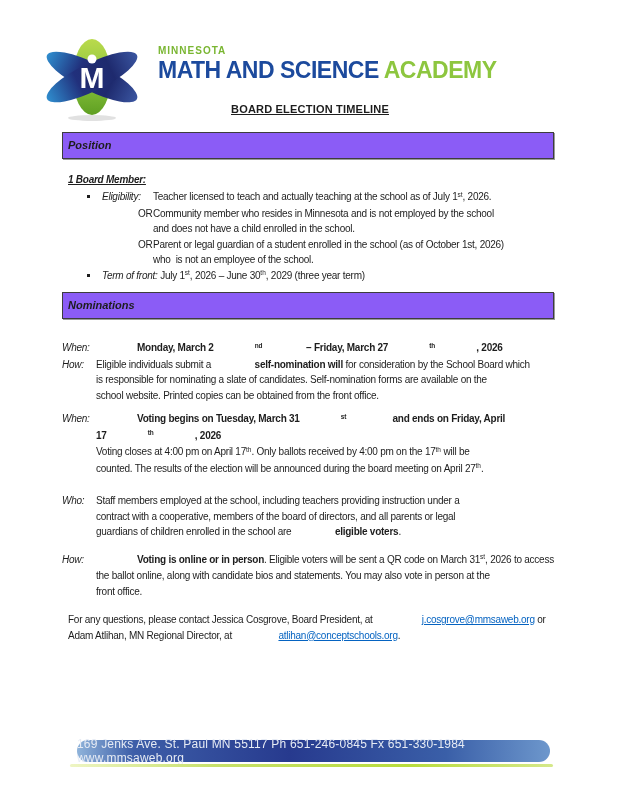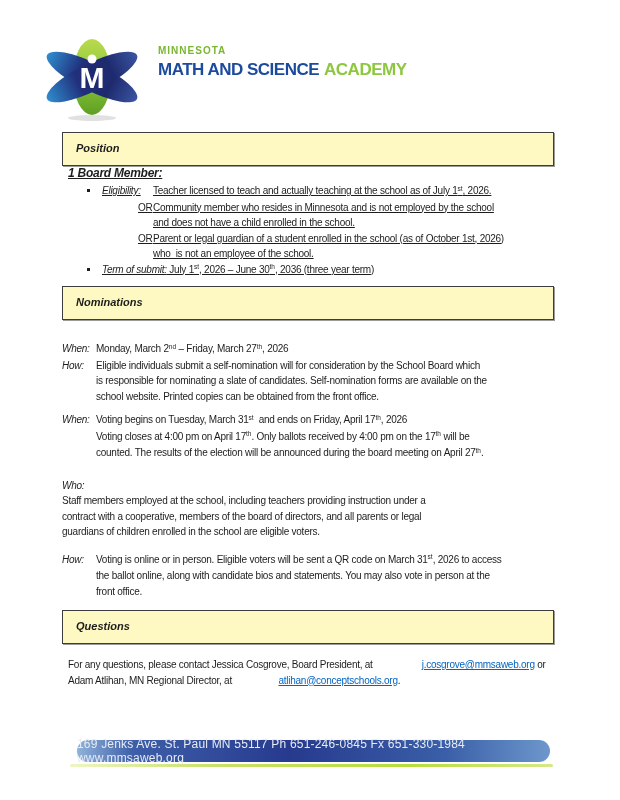--- a/index.html
+++ b/index.html
@@ -4,57 +4,57 @@
 <style>
   html,body { margin:0; padding:0; background:#ffffff; }
   .page {
     position:relative; width:620px; height:800px; background:#ffffff; overflow:hidden;
     font-family:"Liberation Sans", sans-serif; color:#1d1d1d;
   }
   
   .logo-svg { position:absolute; left:40px; top:36px; width:104px; height:88px; }
   .brand { position:absolute; left:158px; top:45px; }
   .brand-region { font-size:10px; font-weight:bold; letter-spacing:1px; color:#7ab632; line-height:12px; }
-  .brand-name { font-size:17px; font-weight:bold; letter-spacing:-0.5px; line-height:24px; margin-top:1px; white-space:nowrap; }
+  .brand-name { font-size:23px; font-weight:bold; letter-spacing:-0.5px; line-height:24px; margin-top:1px; white-space:nowrap; }
   .brand-blue { color:#1c4a9d; margin-right:5px; }
   .brand-green { color:#8dc63f; }
   .doc-title {
     position:absolute; left:0; top:103px; width:100%; text-align:center;
     font-size:11px; font-weight:bold; text-decoration:underline; letter-spacing:0.2px;
   }
   
   #content { position:absolute; left:62px; top:132px; width:492px; font-size:10px; letter-spacing:-0.25px; line-height:15.5px; }
   .hdr-box {
-    border:1.5px solid #3d3d3d; height:34px; box-sizing:border-box;
-    display:flex; align-items:center; padding-left:13px;
+    border:1.5px solid #3d3d3d; height:27px; box-sizing:border-box;
+    display:flex; align-items:center; padding-left:5px;
     font-size:11px; font-weight:bold; font-style:italic; letter-spacing:0;
-    background:#fef9c3; box-shadow:1px 1px 0 #9a9a9a;
+    background:#8b5cf6; box-shadow:1px 1px 0 #9a9a9a;
   }
   .subheading {
-    margin-left:6px; font-size:12px; font-weight:bold; font-style:italic;
+    margin-top:13px; margin-left:6px; font-size:10px; font-weight:bold; font-style:italic;
     text-decoration:underline; line-height:15px;
   }
   .list { margin-top:2px; }
-  .row { display:flex;text-decoration:underline; }
+  .row { display:flex; }
   .pad25 { width:25px; flex:none; }
   .sq-cell { width:15px; flex:none; }
   .square { display:block; width:3px; height:3px; background:#1d1d1d; margin-top:6px; }
   .lbl { width:51px; flex:none; font-style:italic; }
   .or-pad { width:76px; flex:none; }
   .or-cell { width:15px; flex:none; }
   .txt { flex:1; white-space:pre-wrap; }
   .wh-block { }
   .mt8 { margin-top:8px; } .mt11 { margin-top:11px; } .mt12 { margin-top:12px; }
-  .mt13 { margin-top:13px; } .mt16 { margin-top:16px;flex-direction:column; } .mt21 { margin-top:21px; }
+  .mt13 { margin-top:13px; } .mt16 { margin-top:16px; } .mt21 { margin-top:21px; }
   .w-row { display:flex; }
   .w-label { width:34px; flex:none; font-weight:normal; font-style:italic; }
   .w-text { flex:1; white-space:pre-wrap; }
   .contact { margin-left:6px; white-space:pre-wrap; }
   
-  .b { font-weight:normal; }
+  .b { font-weight:bold;margin-left:41px; }
   .i { font-style:italic; }
   .sup { font-size:6.5px; position:relative; top:-3.5px; letter-spacing:0; }
   .link { color:#0563c1; text-decoration:underline;padding-left:44px; }
   
   .footer-pill {
     position:absolute; left:77px; top:740px; width:473px; height:22px; border-radius:11px;
     background:linear-gradient(90deg,#8fb3da 0%,#3d5ea8 12%,#273a8e 45%,#3a5fa8 78%,#6d97cc 100%);
     color:#e6ebf4; font-size:12px; letter-spacing:0.2px;
     display:flex; align-items:center; justify-content:center;
   }
@@ -91,20 +91,21 @@
     <text x="52" y="52" text-anchor="middle" font-family="Liberation Sans, sans-serif" font-weight="bold" font-size="30" fill="#ffffff">M</text>
   </svg>
 
   <div class="brand">
     <div class="brand-region">MINNESOTA</div>
     <div class="brand-name">
       <span class="brand-blue">MATH AND SCIENCE</span><span class="brand-green">ACADEMY</span>
     </div>
   </div>
 
+  <div class="doc-title">BOARD ELECTION TIMELINE</div>
 
   <div id="content">
 
     <div class="hdr-box">Position</div>
     <div class="subheading">1 Board Member:</div>
 
     <div class="list">
       <div class="row">
         <span class="pad25"></span>
         <span class="sq-cell">
@@ -123,21 +124,21 @@
         <span class="or-pad"></span>
         <span class="or-cell">OR</span>
         <div class="txt"><span>Parent or legal guardian of a student enrolled in the school (as of October 1st, 2026)
 who  is not an employee of the school.</span></div>
       </div>
       <div class="row">
         <span class="pad25"></span>
         <span class="sq-cell">
             <span class="square"></span>
           </span>
-        <div class="txt"><span class="i">Term of submit:</span><span> July 1</span><span class="sup">st</span><span>, 2026 – June 30</span><span class="sup">th</span><span>, 2036 (three year term)</span></div>
+        <div class="txt"><span class="i">Term of front:</span><span> July 1</span><span class="sup">st</span><span>, 2026 – June 30</span><span class="sup">th</span><span>, 2029 (three year term)</span></div>
       </div>
     </div>
 
     <div class="hdr-box mt8">Nominations</div>
     <div class="wh-block mt21">
       <div class="w-row">
         <span class="w-label">When:</span>
         <div class="w-text"><span class="b">Monday, March 2</span><span class="b sup">nd</span><span class="b"> – Friday, March 27</span><span class="b sup">th</span><span class="b">, 2026</span></div>
       </div>
       <div class="w-row">
@@ -160,21 +161,20 @@
 contract with a cooperative, members of the board of directors, and all parents or legal
 guardians of children enrolled in the school are </span><span class="b">eligible voters</span><span>.</span></div>
     </div>
     <div class="w-row mt12">
       <span class="w-label">How:</span>
       <div class="w-text"><span class="b">Voting is online or in person</span><span>. Eligible voters will be sent a QR code on March 31</span><span class="sup">st</span><span>, 2026 to access
 the ballot online, along with candidate bios and statements. You may also vote in person at the
 front office.</span></div>
     </div>
 
-    <div class="hdr-box mt11">Questions</div>
     <div class="contact mt13"><span>For any questions, please contact Jessica Cosgrove, Board President, at  </span><span class="link">j.cosgrove@mmsaweb.org</span><span> or
 Adam Atlihan, MN Regional Director, at </span><span class="link">atlihan@conceptschools.org</span><span>.</span></div>
 
   </div>
 
   <div class="footer-pill">
     <span>169 Jenks Ave. St. Paul MN 55117 Ph 651-246-0845 Fx 651-330-1984 www.mmsaweb.org</span>
   </div>
   <div class="footer-line"></div>
 

